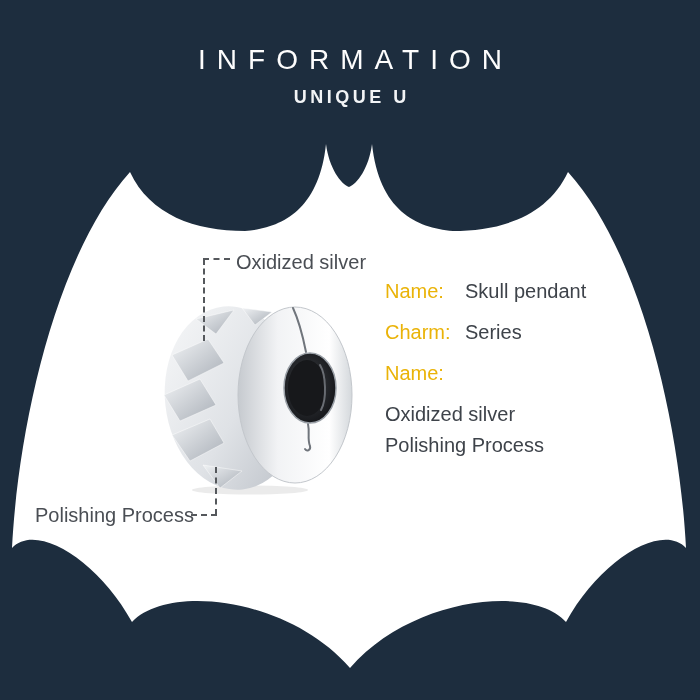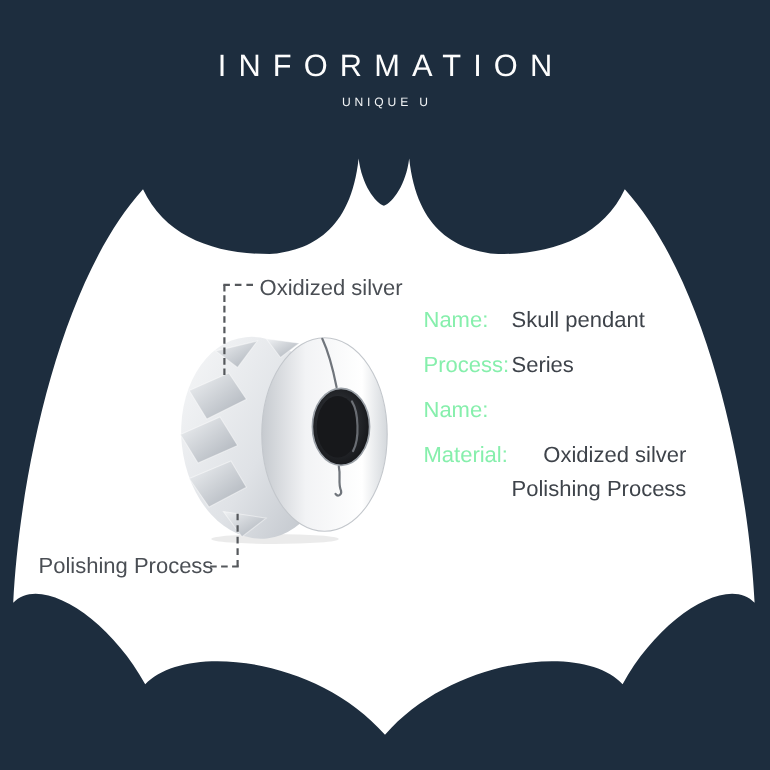--- a/index.html
+++ b/index.html
@@ -13,44 +13,44 @@
   .bat{position:absolute;left:0;top:0;width:700px;height:700px;}
   .header{
     position:absolute;left:0;top:44px;width:700px;
     text-align:center;color:#fdfdfd;
   }
   .title{
     font-size:28px;font-weight:400;letter-spacing:11px;text-indent:11px;
     color:#fdfdfd;
   }
   .subtitle{
-    margin-top:11px;font-size:11px;font-weight:400;letter-spacing:3.5px;text-indent:3.5px;
+    margin-top:11px;font-size:18px;font-weight:700;letter-spacing:3.5px;text-indent:3.5px;
     color:#f2f4f6;
   }
   .bead{position:absolute;left:158px;top:303px;width:195px;height:192px;}
   .callout-label{
     position:absolute;color:#4a4e54;font-size:20px;white-space:nowrap;
   }
   .co-top-label{left:236px;top:251px;}
   .co-bottom-label{left:35px;top:504px;}
   .dash-v{position:absolute;width:0;border-left:2px dashed #55585c;}
   .dash-h{position:absolute;height:0;border-top:2px dashed #55585c;}
   .co-top-v{left:203px;top:259px;height:82px;}
   .co-top-h{left:203px;top:258px;width:27px;}
   .co-bottom-v{left:215px;top:467px;height:48px;}
   .co-bottom-h{left:191px;top:514px;width:26px;}
   .info{
     position:absolute;left:385px;top:280px;width:280px;
   }
   .info-row{display:flex;margin-bottom:19px;}
   .info-label{
-    width:80px;flex:0 0 80px;color:#86efac;font-size:20px;line-height:22px;
+    width:80px;flex:0 0 80px;color:#eab308;font-size:20px;line-height:22px;
   }
   .info-value{
-    color:#3e434a;font-size:20px;line-height:22px;text-align:right;
+    color:#3e434a;font-size:20px;line-height:22px;
   }
   .info-value .line2{margin-top:9px;}
   .row-material{margin-top:3px;}
 </style>
 </head>
 <body>
 
 <div class="stage">
 
   <svg class="bat" viewBox="0 0 700 700" aria-hidden="true">
@@ -132,28 +132,27 @@
   <div class="dash-v co-bottom-v"></div>
   <div class="dash-h co-bottom-h"></div>
   <div class="callout-label co-bottom-label">Polishing Process</div>
 
   <div class="info">
     <div class="info-row">
       <div class="info-label">Name:</div>
       <div class="info-value">Skull pendant</div>
     </div>
     <div class="info-row">
-      <div class="info-label">Process:</div>
+      <div class="info-label">Charm:</div>
       <div class="info-value">Series</div>
     </div>
     <div class="info-row">
       <div class="info-label">Name:</div>
     </div>
     <div class="info-row row-material">
-      <div class="info-label">Material:</div>
       <div class="info-value">
         <div>Oxidized silver</div>
         <div class="line2">Polishing Process</div>
       </div>
     </div>
   </div>
 
 </div>
 
 </body></html>

